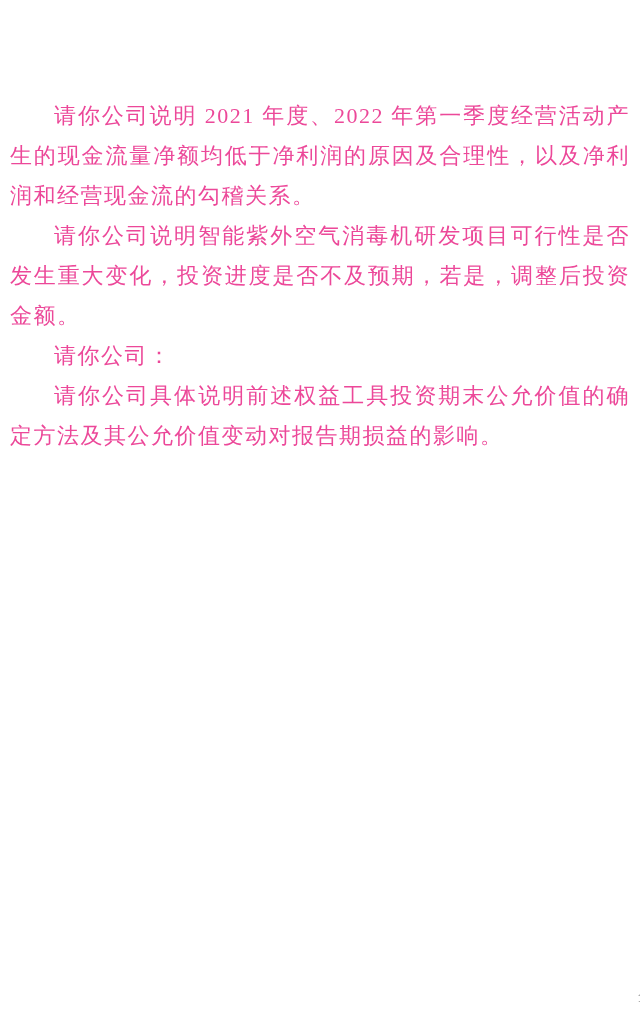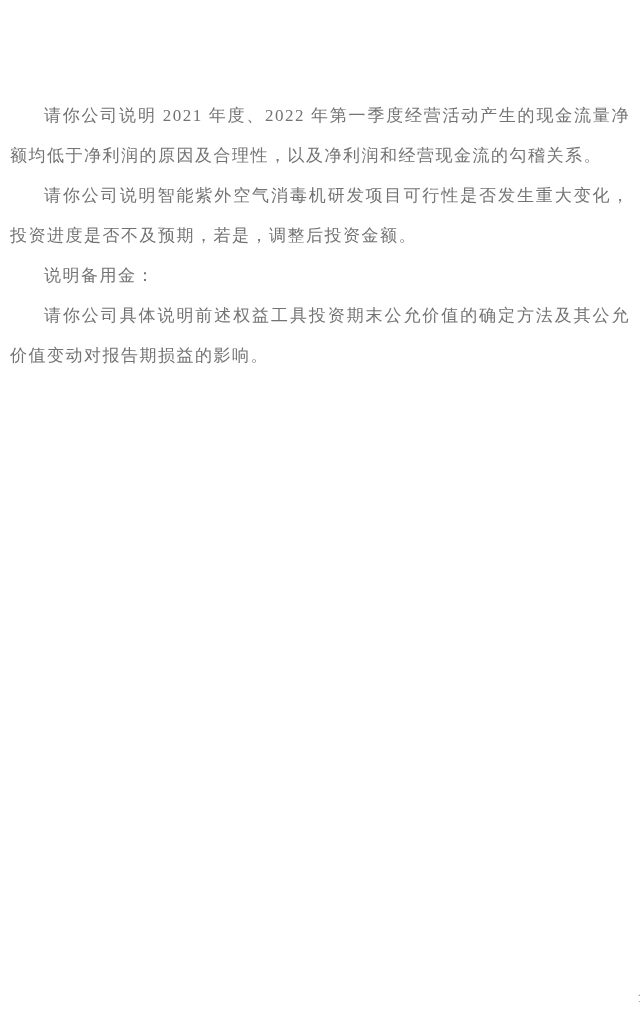--- a/index.html
+++ b/index.html
@@ -24,24 +24,24 @@
     position: absolute;
     top: 96px;
     left: 0;
     width: 640px;
     box-sizing: border-box;
     padding: 0 10px;
   }
   .para {
     margin: 0;
     font-family: "Liberation Serif", "DejaVu Serif", serif;
-    font-size: 17px;
+    font-size: 22px;
     line-height: 40px;
     letter-spacing: 1.5px;
-    color: #737373;
+    color: #ec4899;
     text-align: justify;
     text-indent: 2em;
     word-break: break-all;
   }
   .footer {
     position: absolute;
     left: 12px;
     bottom: 12px;
     width: 640px;
     text-align: right;
@@ -53,19 +53,19 @@
     letter-spacing: 1px;
   }
 </style>
 </head>
 <body>
 
 <div class="page">
   <div class="text-block">
     <p class="para">请你公司说明 2021 年度、2022 年第一季度经营活动产生的现金流量净额均低于净利润的原因及合理性，以及净利润和经营现金流的勾稽关系。</p>
     <p class="para">请你公司说明智能紫外空气消毒机研发项目可行性是否发生重大变化，投资进度是否不及预期，若是，调整后投资金额。</p>
-    <p class="para">说明备用金：</p>
+    <p class="para">请你公司：</p>
     <p class="para">请你公司具体说明前述权益工具投资期末公允价值的确定方法及其公允价值变动对报告期损益的影响。</p>
   </div>
   <div class="footer">
     <span class="page-num">11</span>
   </div>
 </div>
 
 </body></html>

